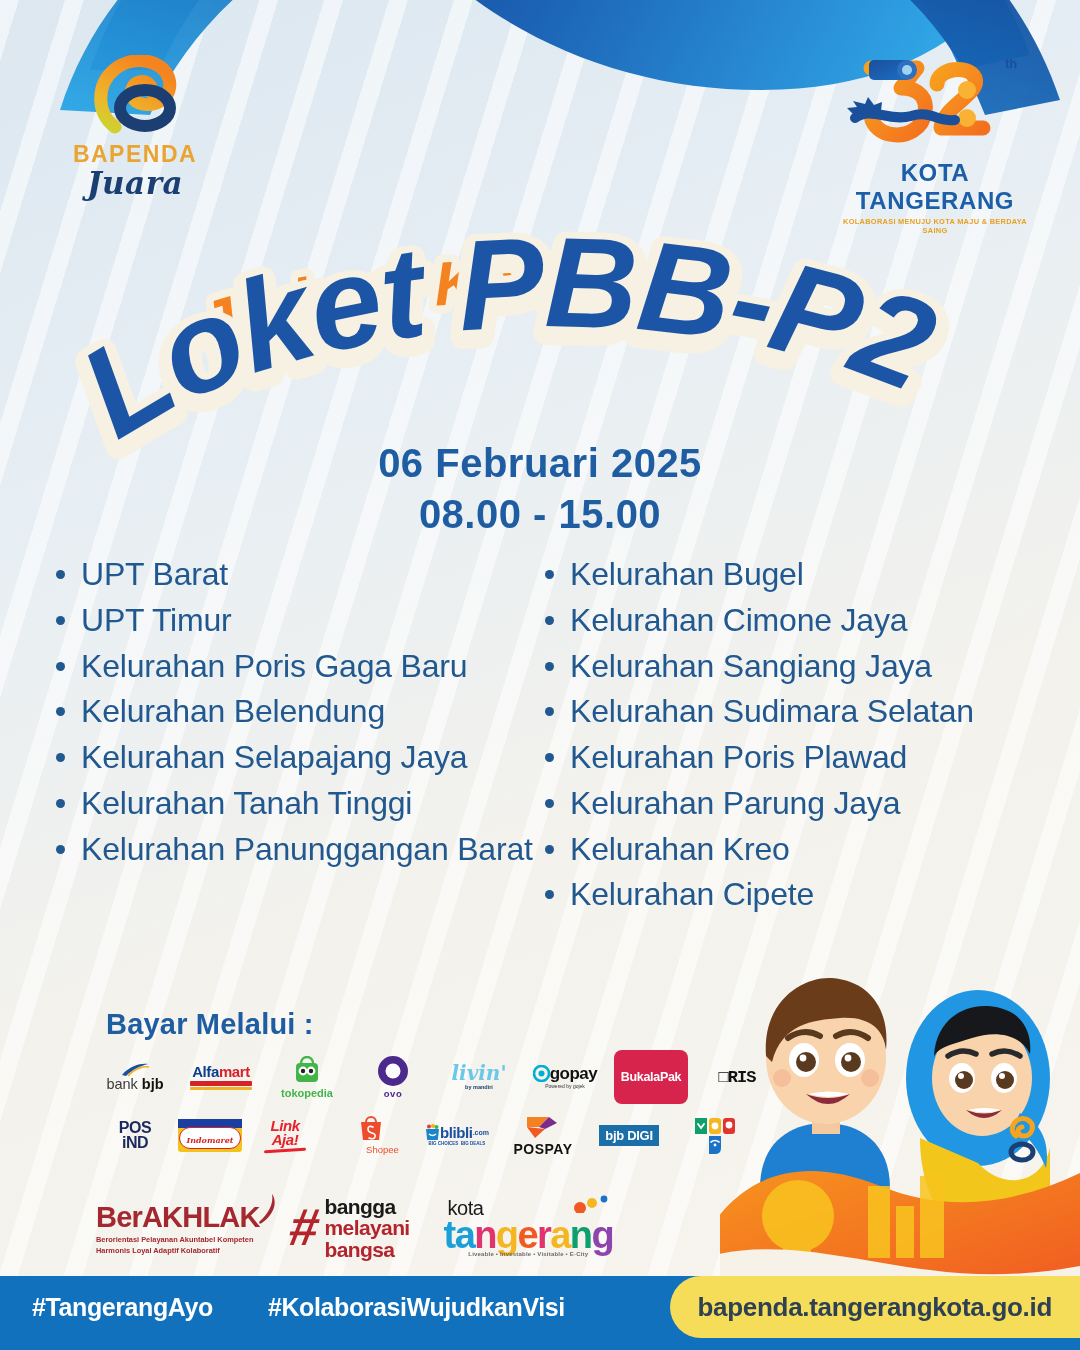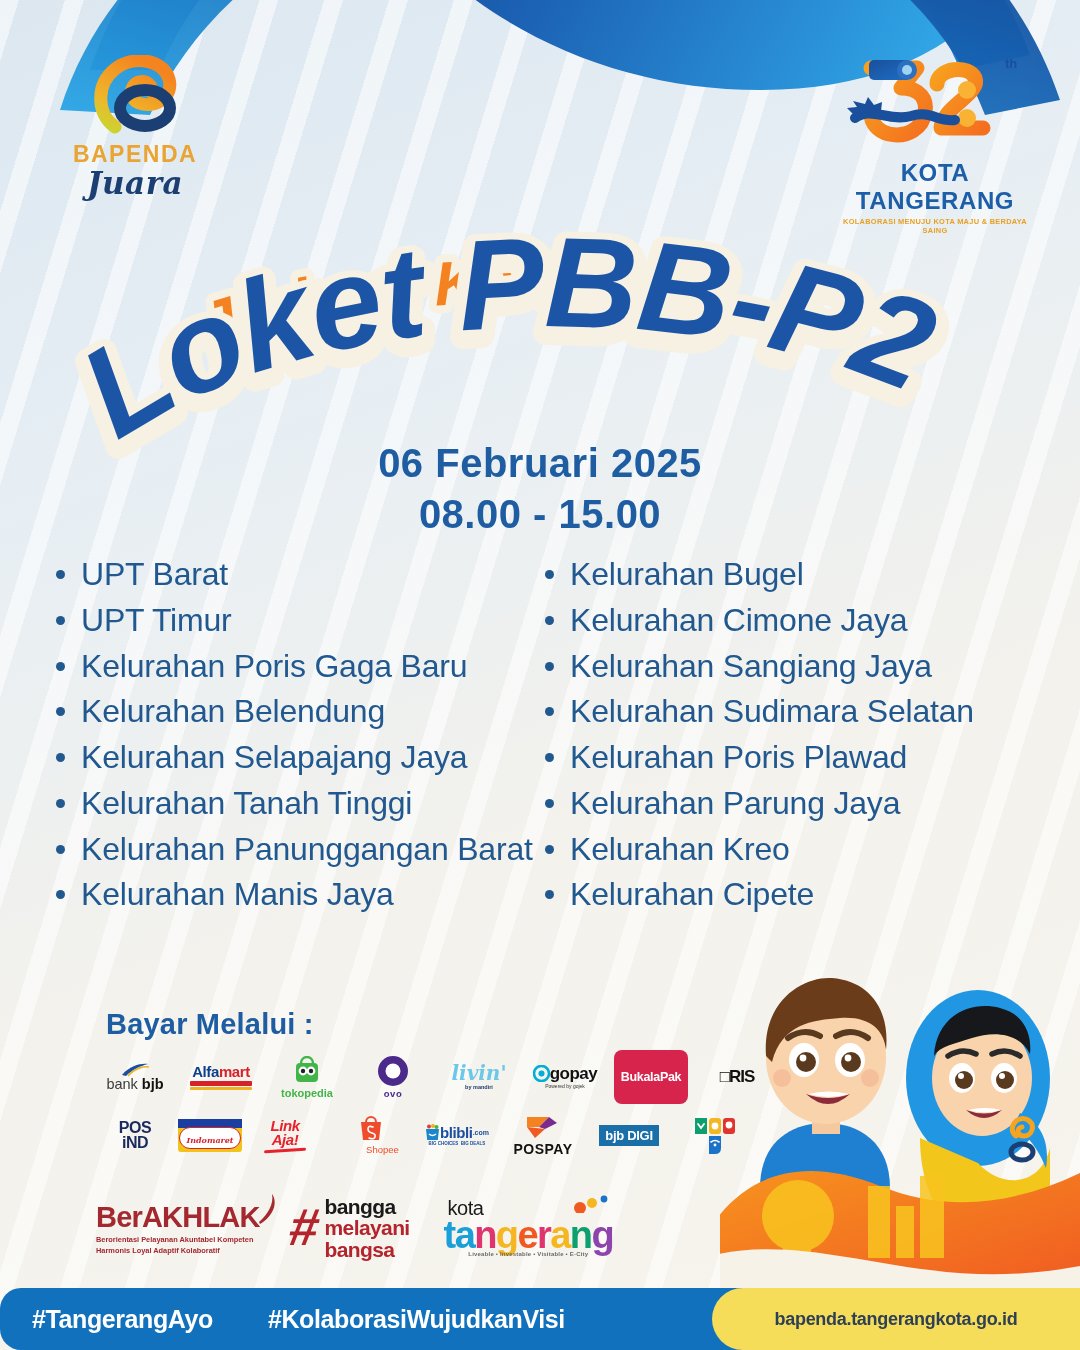--- a/index.html
+++ b/index.html
@@ -76,21 +76,21 @@
   .lg-alfa span{color:#d6222a;}
   .lg-alfa-bar{width:62px;height:5px;background:#d6222a;margin-top:2px;border-radius:1px;}
   .lg-alfa-bar2{width:62px;height:3px;background:#f0b323;margin-top:1.5px;border-radius:1px;}
   .lg-toko{font-size:11px;color:#42b549;font-weight:600;margin-top:2px;}
   .lg-ovo{font-size:9.5px;color:#4b2a8c;font-weight:700;margin-top:2px;letter-spacing:.5px;}
   .lg-livin{font-family:"DejaVu Serif",serif;font-style:italic;font-size:20px;color:#6cc8e8;font-weight:700;}
   .lg-livin-sub{font-size:5.5px;color:#1b3c6b;font-weight:700;margin-top:2px;}
   .lg-gopay{font-size:17px;font-weight:700;color:#111;letter-spacing:-.5px;}
   .lg-gopay-sub{font-size:5px;color:#333;margin-top:2px;}
   .lg-buka{background:#d6244c;color:#fff;font-size:12.5px;font-weight:800;border-radius:8px;padding:20px 7px;letter-spacing:-.3px;}
-  .lg-qris{font-family:Liberation Sans, sans-serif;font-size:17px;font-weight:700;color:#111;letter-spacing:-1px;}
+  .lg-qris{font-family:Liberation Mono, monospace;font-size:17px;font-weight:700;color:#111;letter-spacing:-1px;}
   .lg-pos{font-size:16px;font-weight:800;color:#1b2a5e;letter-spacing:-.5px;line-height:.95;}
   .lg-indo-wrap{width:64px;}
   .lg-link{font-size:15px;font-weight:800;color:#e8222c;line-height:.95;letter-spacing:-.4px;font-style:italic;}
   .lg-shopee{font-size:9.5px;color:#ee4d2d;margin-top:2px;margin-left:23px;}
   .lg-blibli{font-size:15px;font-weight:700;color:#1b4fa0;letter-spacing:-.4px;}
   .lg-blibli-sub{font-size:4.5px;color:#1b4fa0;font-weight:700;margin-top:1px;}
   .lg-pospay{font-size:14px;font-weight:800;color:#111;letter-spacing:.5px;margin-top:2px;}
   .lg-bjbdigi{background:#1b6fa8;color:#fff;font-size:13px;font-weight:800;padding:3px 6px;letter-spacing:-.3px;}
   
   .brands{position:absolute;left:96px;top:1196px;width:560px;display:flex;align-items:center;}
@@ -101,32 +101,32 @@
   .bangga .hash{font-size:52px;font-weight:900;color:#b3242c;line-height:.8;transform:skewX(-10deg);}
   .bangga .wlines{margin-left:6px;line-height:1.02;}
   .bangga .w1{font-size:21px;font-weight:800;color:#1a1a1a;letter-spacing:-.6px;}
   .bangga .w2{font-size:21px;font-weight:800;color:#b3242c;letter-spacing:-.6px;}
   .bangga .w3{font-size:21px;font-weight:800;color:#b3242c;letter-spacing:-.6px;}
   .kotatng{margin-left:34px;text-align:center;}
   .kotatng .kt-small{font-size:20px;color:#1a1a1a;font-weight:400;letter-spacing:-.5px;line-height:.9;text-align:left;margin-left:4px;}
   .kotatng .kt-big{font-size:38px;font-weight:800;letter-spacing:-1.6px;line-height:.95;}
   .kotatng .kt-sub{font-size:6px;font-weight:700;color:#6b6b6b;letter-spacing:.2px;margin-top:-2px;}
   
-  .botbar{position:absolute;left:0;bottom:0;width:1080px;height:62px;background:#1171bd;border-radius:21px;}
+  .botbar{position:absolute;left:0;bottom:0;width:1080px;height:74px;background:#1171bd;}
   .botbar .tags{
     position:absolute;left:0;top:0;height:62px;display:flex;align-items:center;
     color:#fff;font-weight:800;font-size:25px;letter-spacing:-.4px;
   }
   .botbar .tag1{margin-left:32px;}
   .botbar .tag2{margin-left:55px;}
   .urlpill{
     position:absolute;right:0;top:0;height:62px;min-width:368px;
     background:#f5dd5a;border-top-left-radius:34px;border-bottom-left-radius:34px;
     display:flex;align-items:center;justify-content:center;
-    color:#2e4154;font-weight:800;font-size:18px;letter-spacing:-.3px;
+    color:#2e4154;font-weight:800;font-size:26px;letter-spacing:-.3px;
     padding:13px 28px;box-sizing:border-box;
   }
   
   .chars{position:absolute;right:0;bottom:62px;width:360px;height:350px;overflow:hidden;}
 </style>
 </head>
 <body>
 
 <div id="poster">
 
@@ -275,24 +275,20 @@
           <span class="bullet"></span>
           <span class="txt">Kelurahan Selapajang Jaya</span>
         </div>
       <div class="li">
           <span class="bullet"></span>
           <span class="txt">Kelurahan Tanah Tinggi</span>
         </div>
       <div class="li">
           <span class="bullet"></span>
           <span class="txt">Kelurahan Panunggangan Barat</span>
-        </div>
-      <div class="li">
-          <span class="bullet"></span>
-          <span class="txt">Kelurahan Manis Jaya</span>
         </div>
     </div>
     <div class="col right">
       <div class="li">
           <span class="bullet"></span>
           <span class="txt">Kelurahan Bugel</span>
         </div>
       <div class="li">
           <span class="bullet"></span>
           <span class="txt">Kelurahan Cimone Jaya</span>

